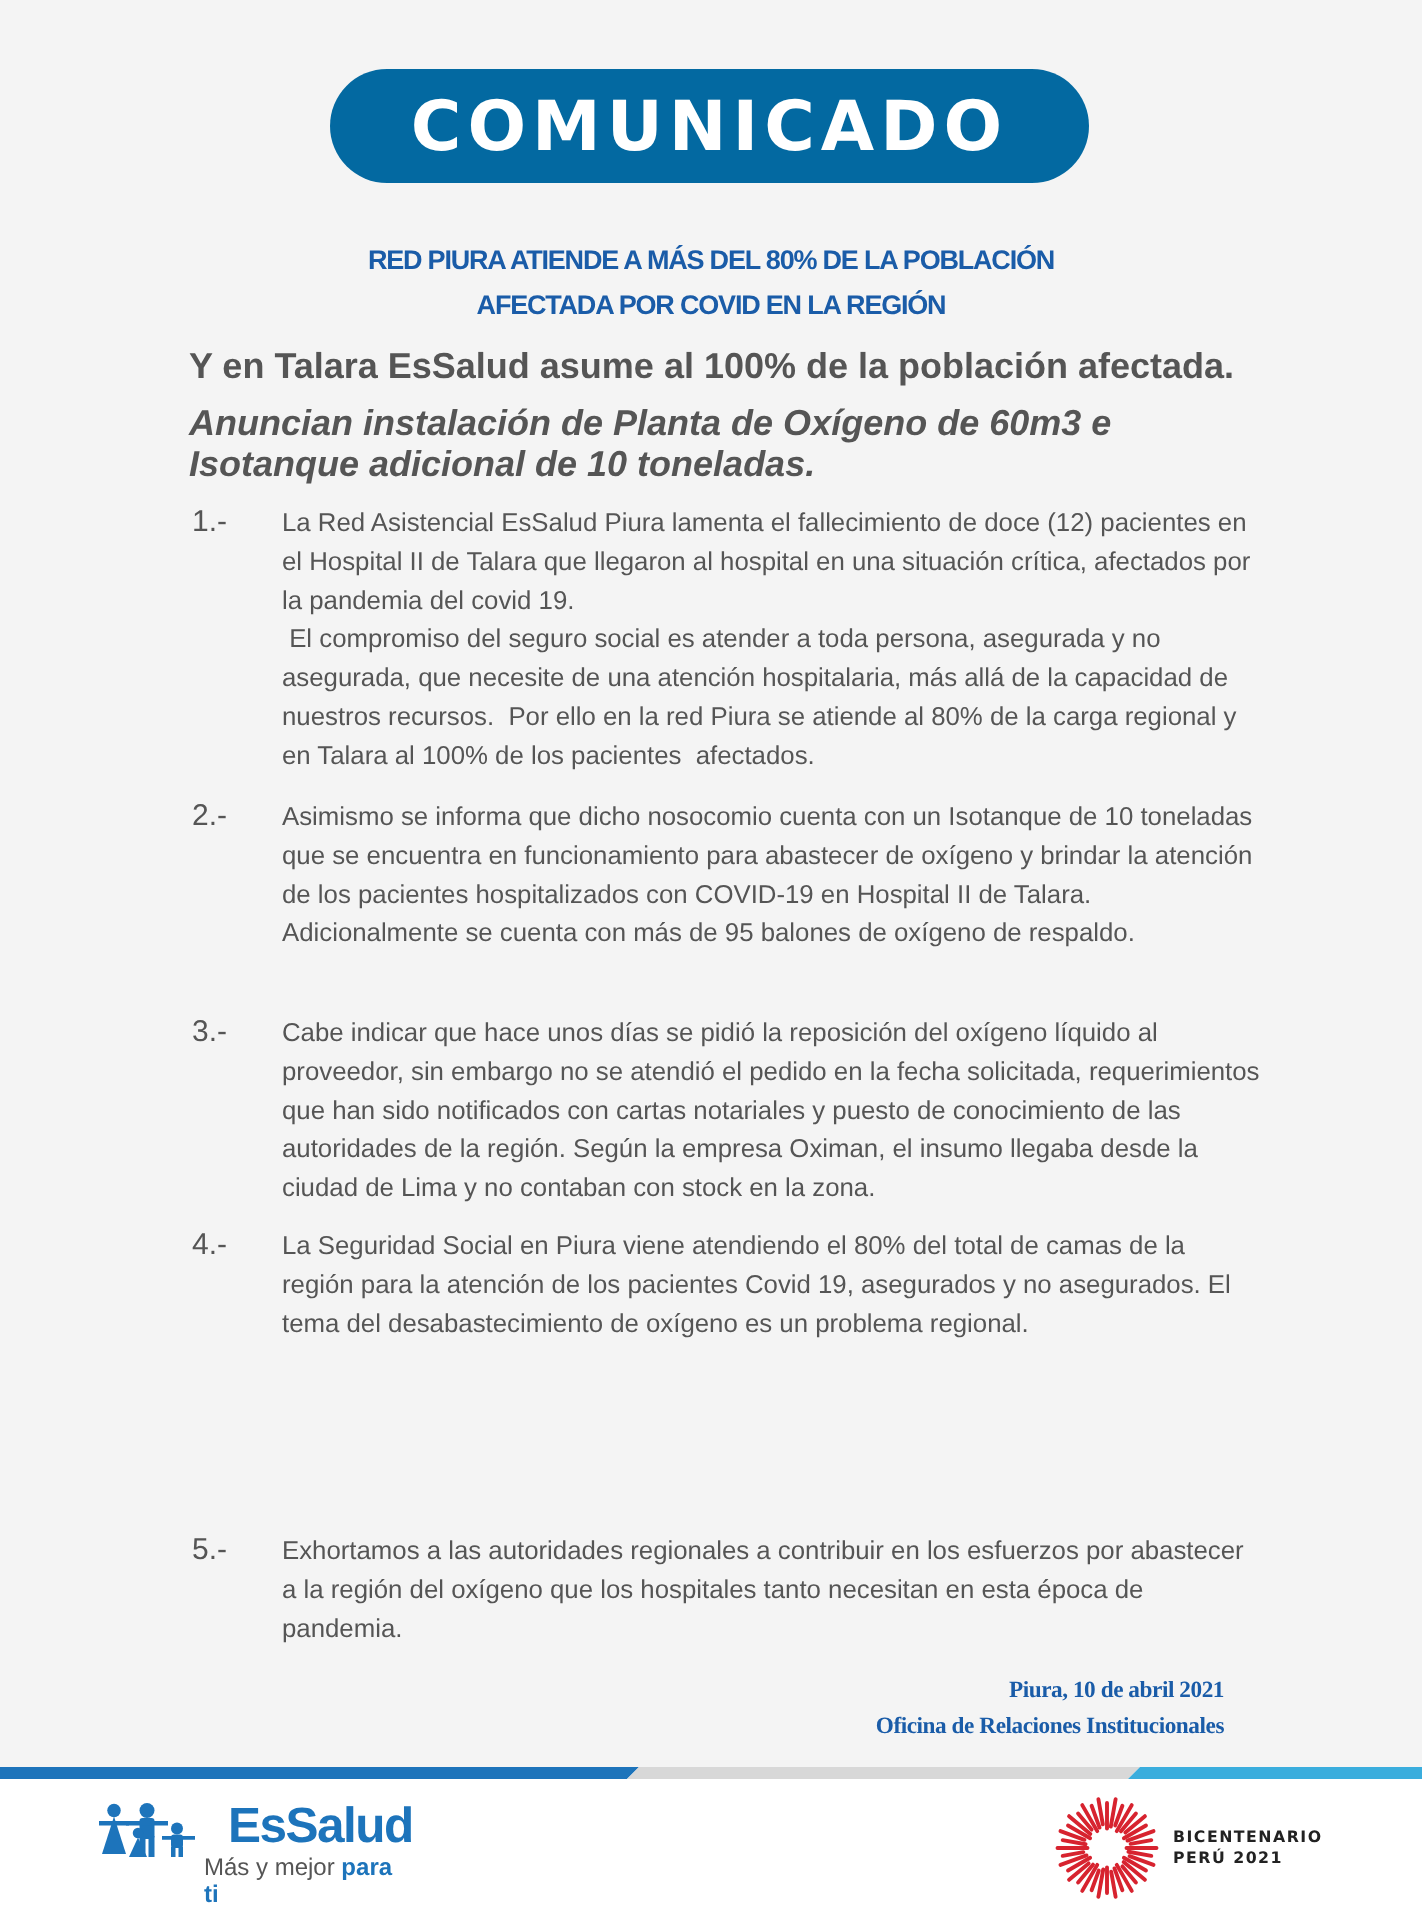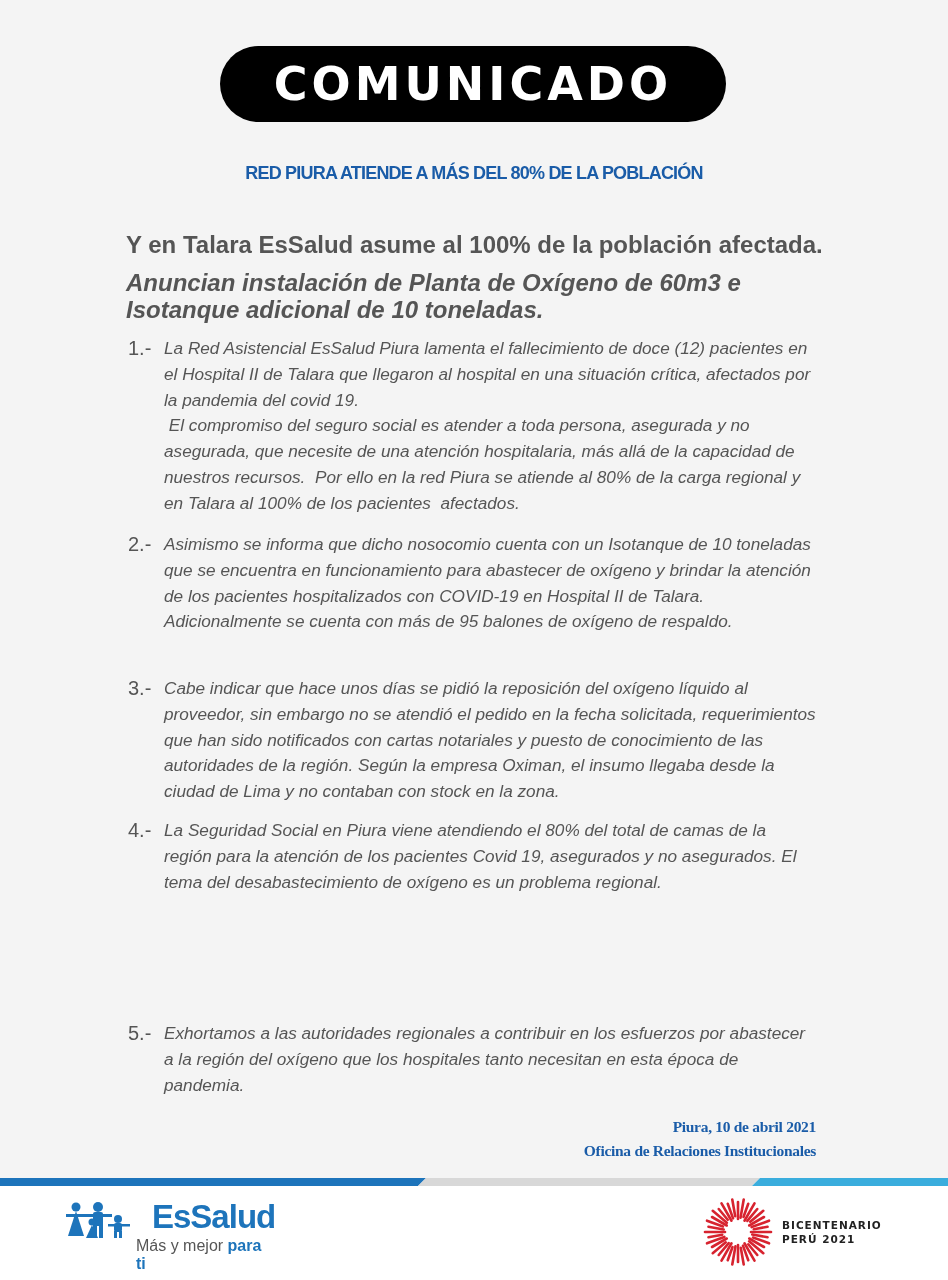--- a/index.html
+++ b/index.html
@@ -7,21 +7,21 @@
   body {
     background: #f4f4f4;
     font-family: "Liberation Sans", sans-serif;
     color: #444;
     position: relative;
   }
   .banner {
     position: absolute;
     left: 220px; top: 46px;
     width: 506px; height: 76px;
-    background: #000000;
+    background: #0369a1;
     border-radius: 38px;
     display: flex; align-items: center; justify-content: center;
   }
   .banner span {
     color: #fff;
     font-family: "DejaVu Sans", sans-serif;
     font-weight: bold;
     font-size: 46px;
     letter-spacing: 4px;
   }
@@ -55,23 +55,22 @@
     line-height: 25.8px;
     color: #555;
   }
   .item .num {
     position: absolute;
     left: 0; top: 0;
     font-size: 20px;
     color: #555;
   }
   .item .body {
-    margin-left: 36px;
+    margin-left: 60px;
     width: 652px;
-    font-style: italic;
   }
   .item .body p.gap { margin-top: 10px; }
   #item1 { top: 336px; }
   #item2 { top: 532px; }
   #item3 { top: 676px; }
   #item4 { top: 818px; }
   #item5 { top: 1021px; }
   .signature {
     position: absolute;
     right: 132px; top: 1115px;
@@ -122,20 +121,21 @@
 </style>
 </head>
 <body>
 
 <div class="banner">
   <span>COMUNICADO</span>
 </div>
 
 <div class="headline">
   <div>RED PIURA ATIENDE A MÁS DEL 80% DE LA POBLACIÓN</div>
+  <div>AFECTADA POR COVID EN LA REGIÓN</div>
 </div>
 
 <div class="sub sub1">Y en Talara EsSalud asume al 100% de la población afectada.</div>
 <div class="sub sub2">Anuncian instalación de Planta de Oxígeno de 60m3 e Isotanque adicional de 10 toneladas.</div>
 
 <div class="item" id="item1">
   <span class="num">1.-</span>
   <div class="body">
     <p>La Red Asistencial EsSalud Piura lamenta el fallecimiento de doce (12) pacientes en el Hospital II de Talara que llegaron al hospital en una situación crítica, afectados por la pandemia del covid 19.</p>
     <p style="white-space:pre-wrap"> El compromiso del seguro social es atender a toda persona, asegurada y no asegurada, que necesite de una atención hospitalaria, más allá de la capacidad de nuestros recursos.  Por ello en la red Piura se atiende al 80% de la carga regional y en Talara al 100% de los pacientes  afectados.</p>

